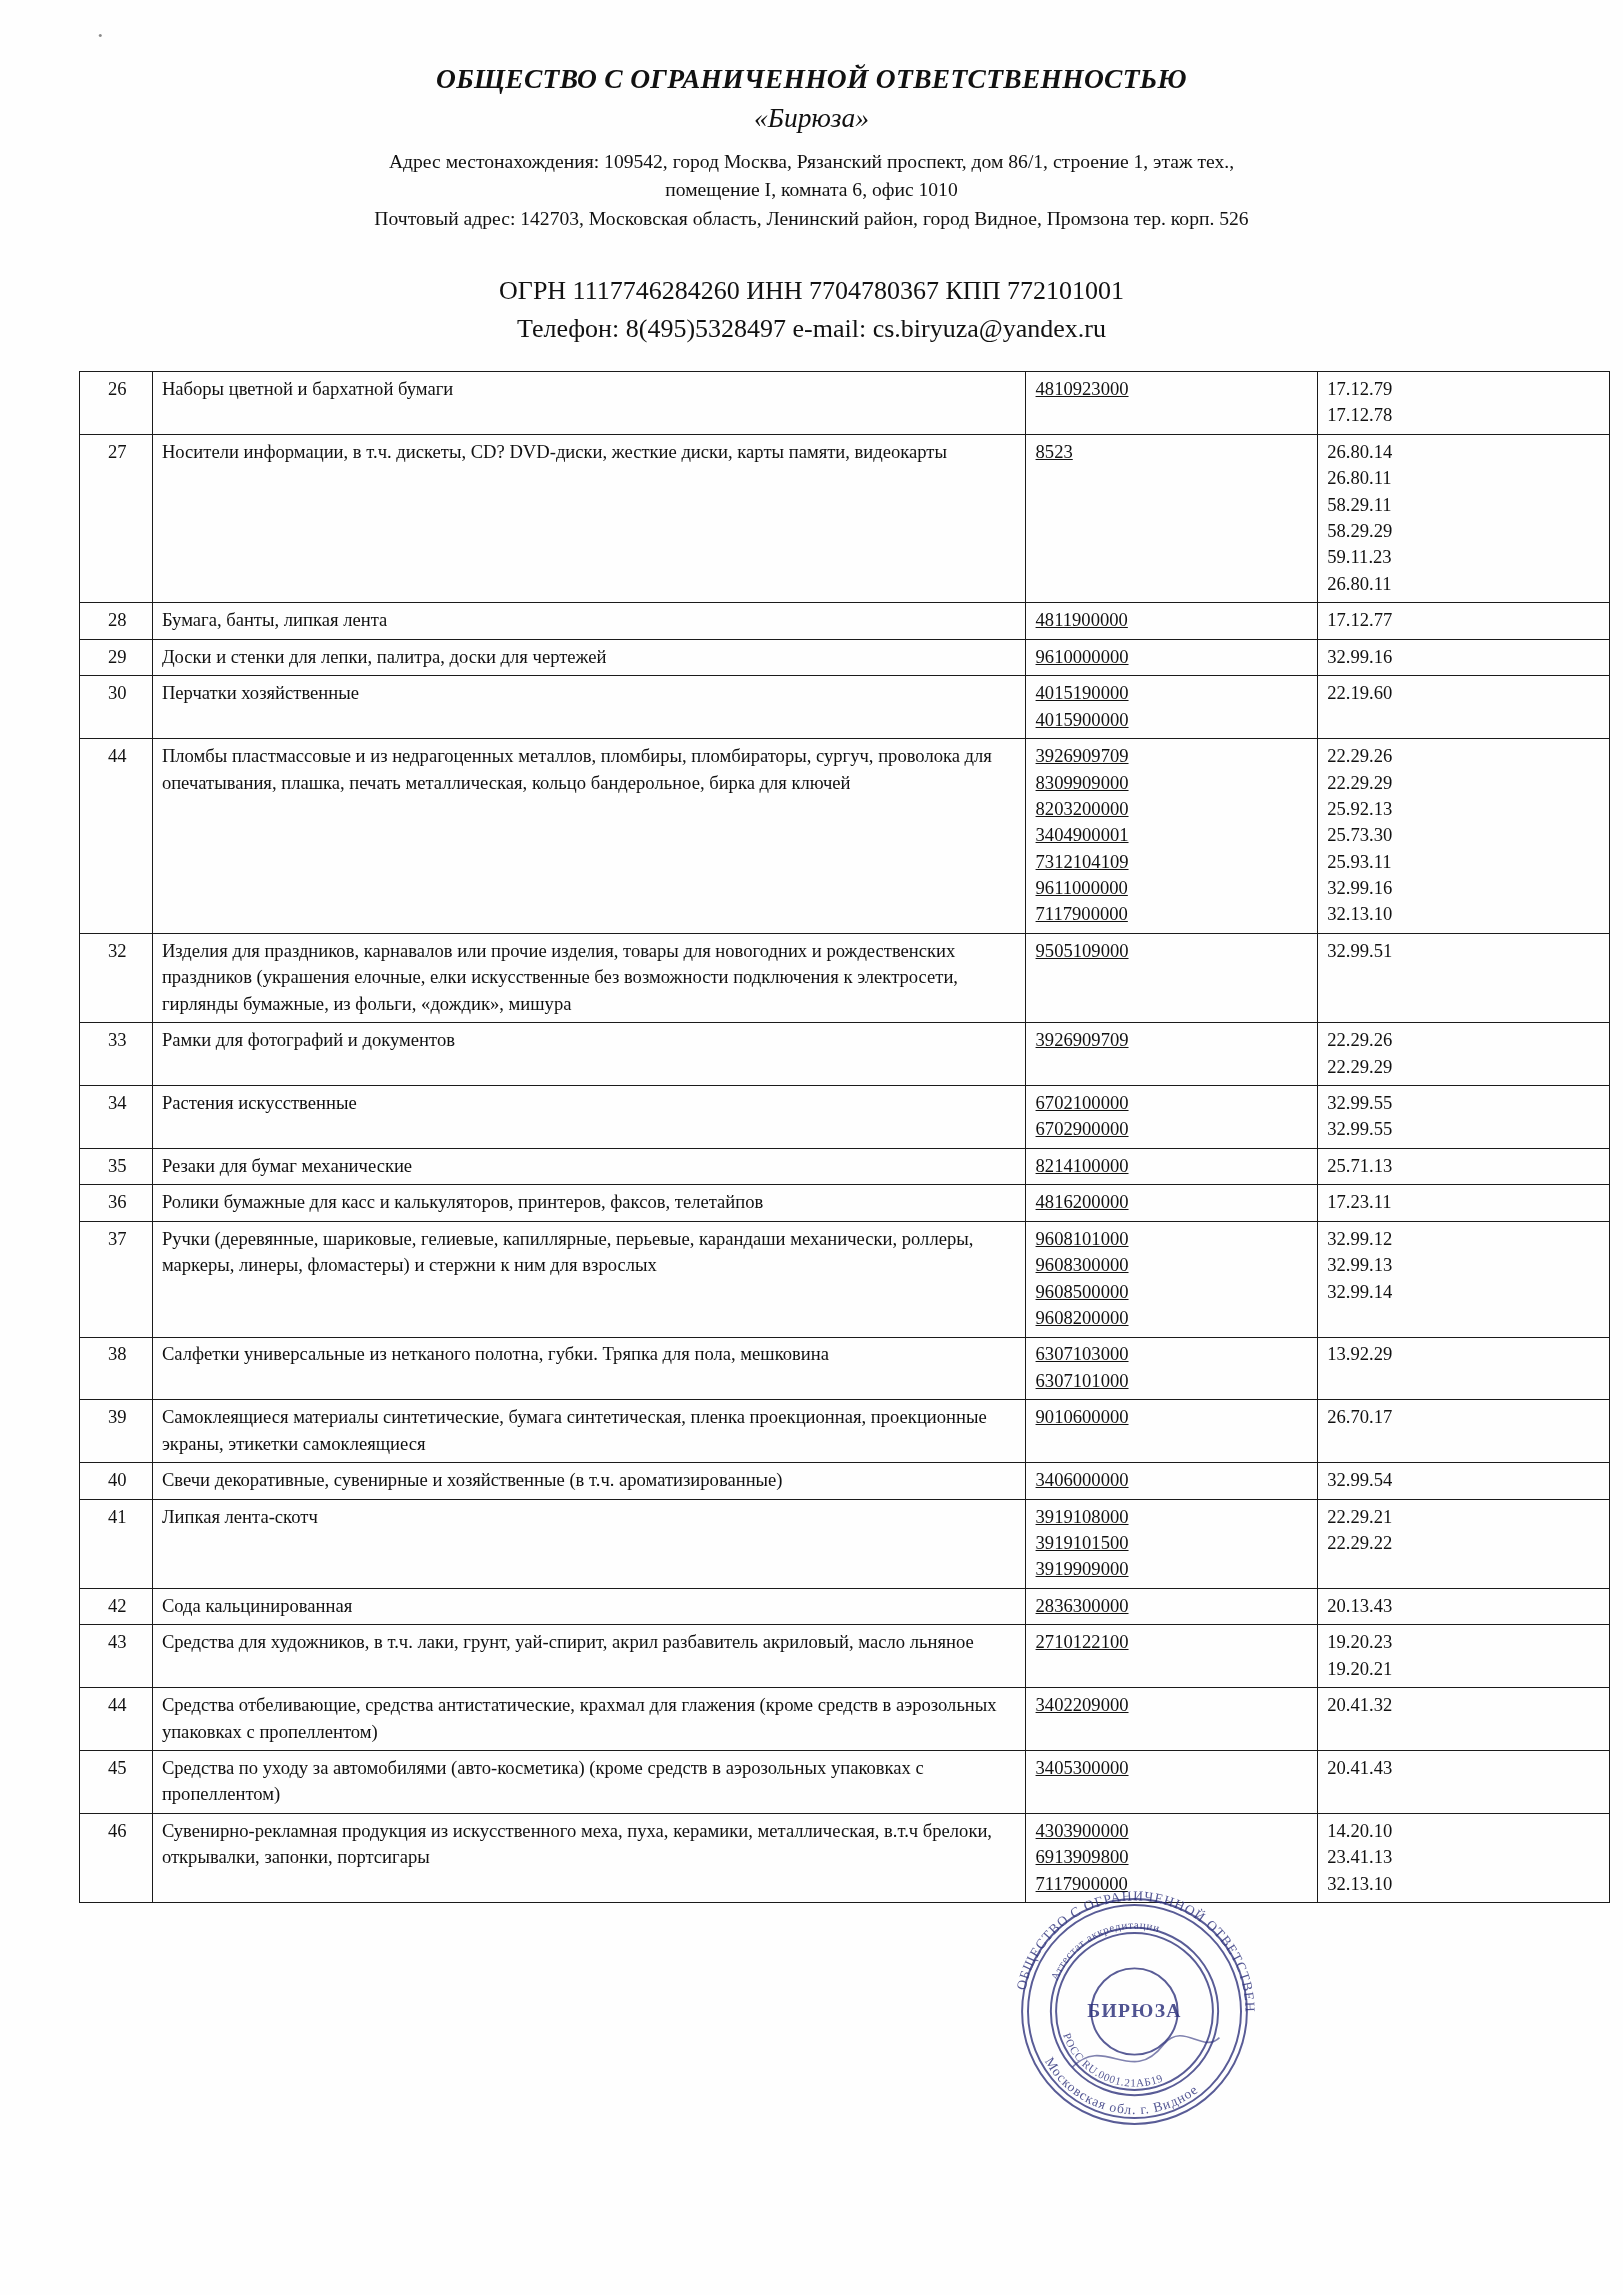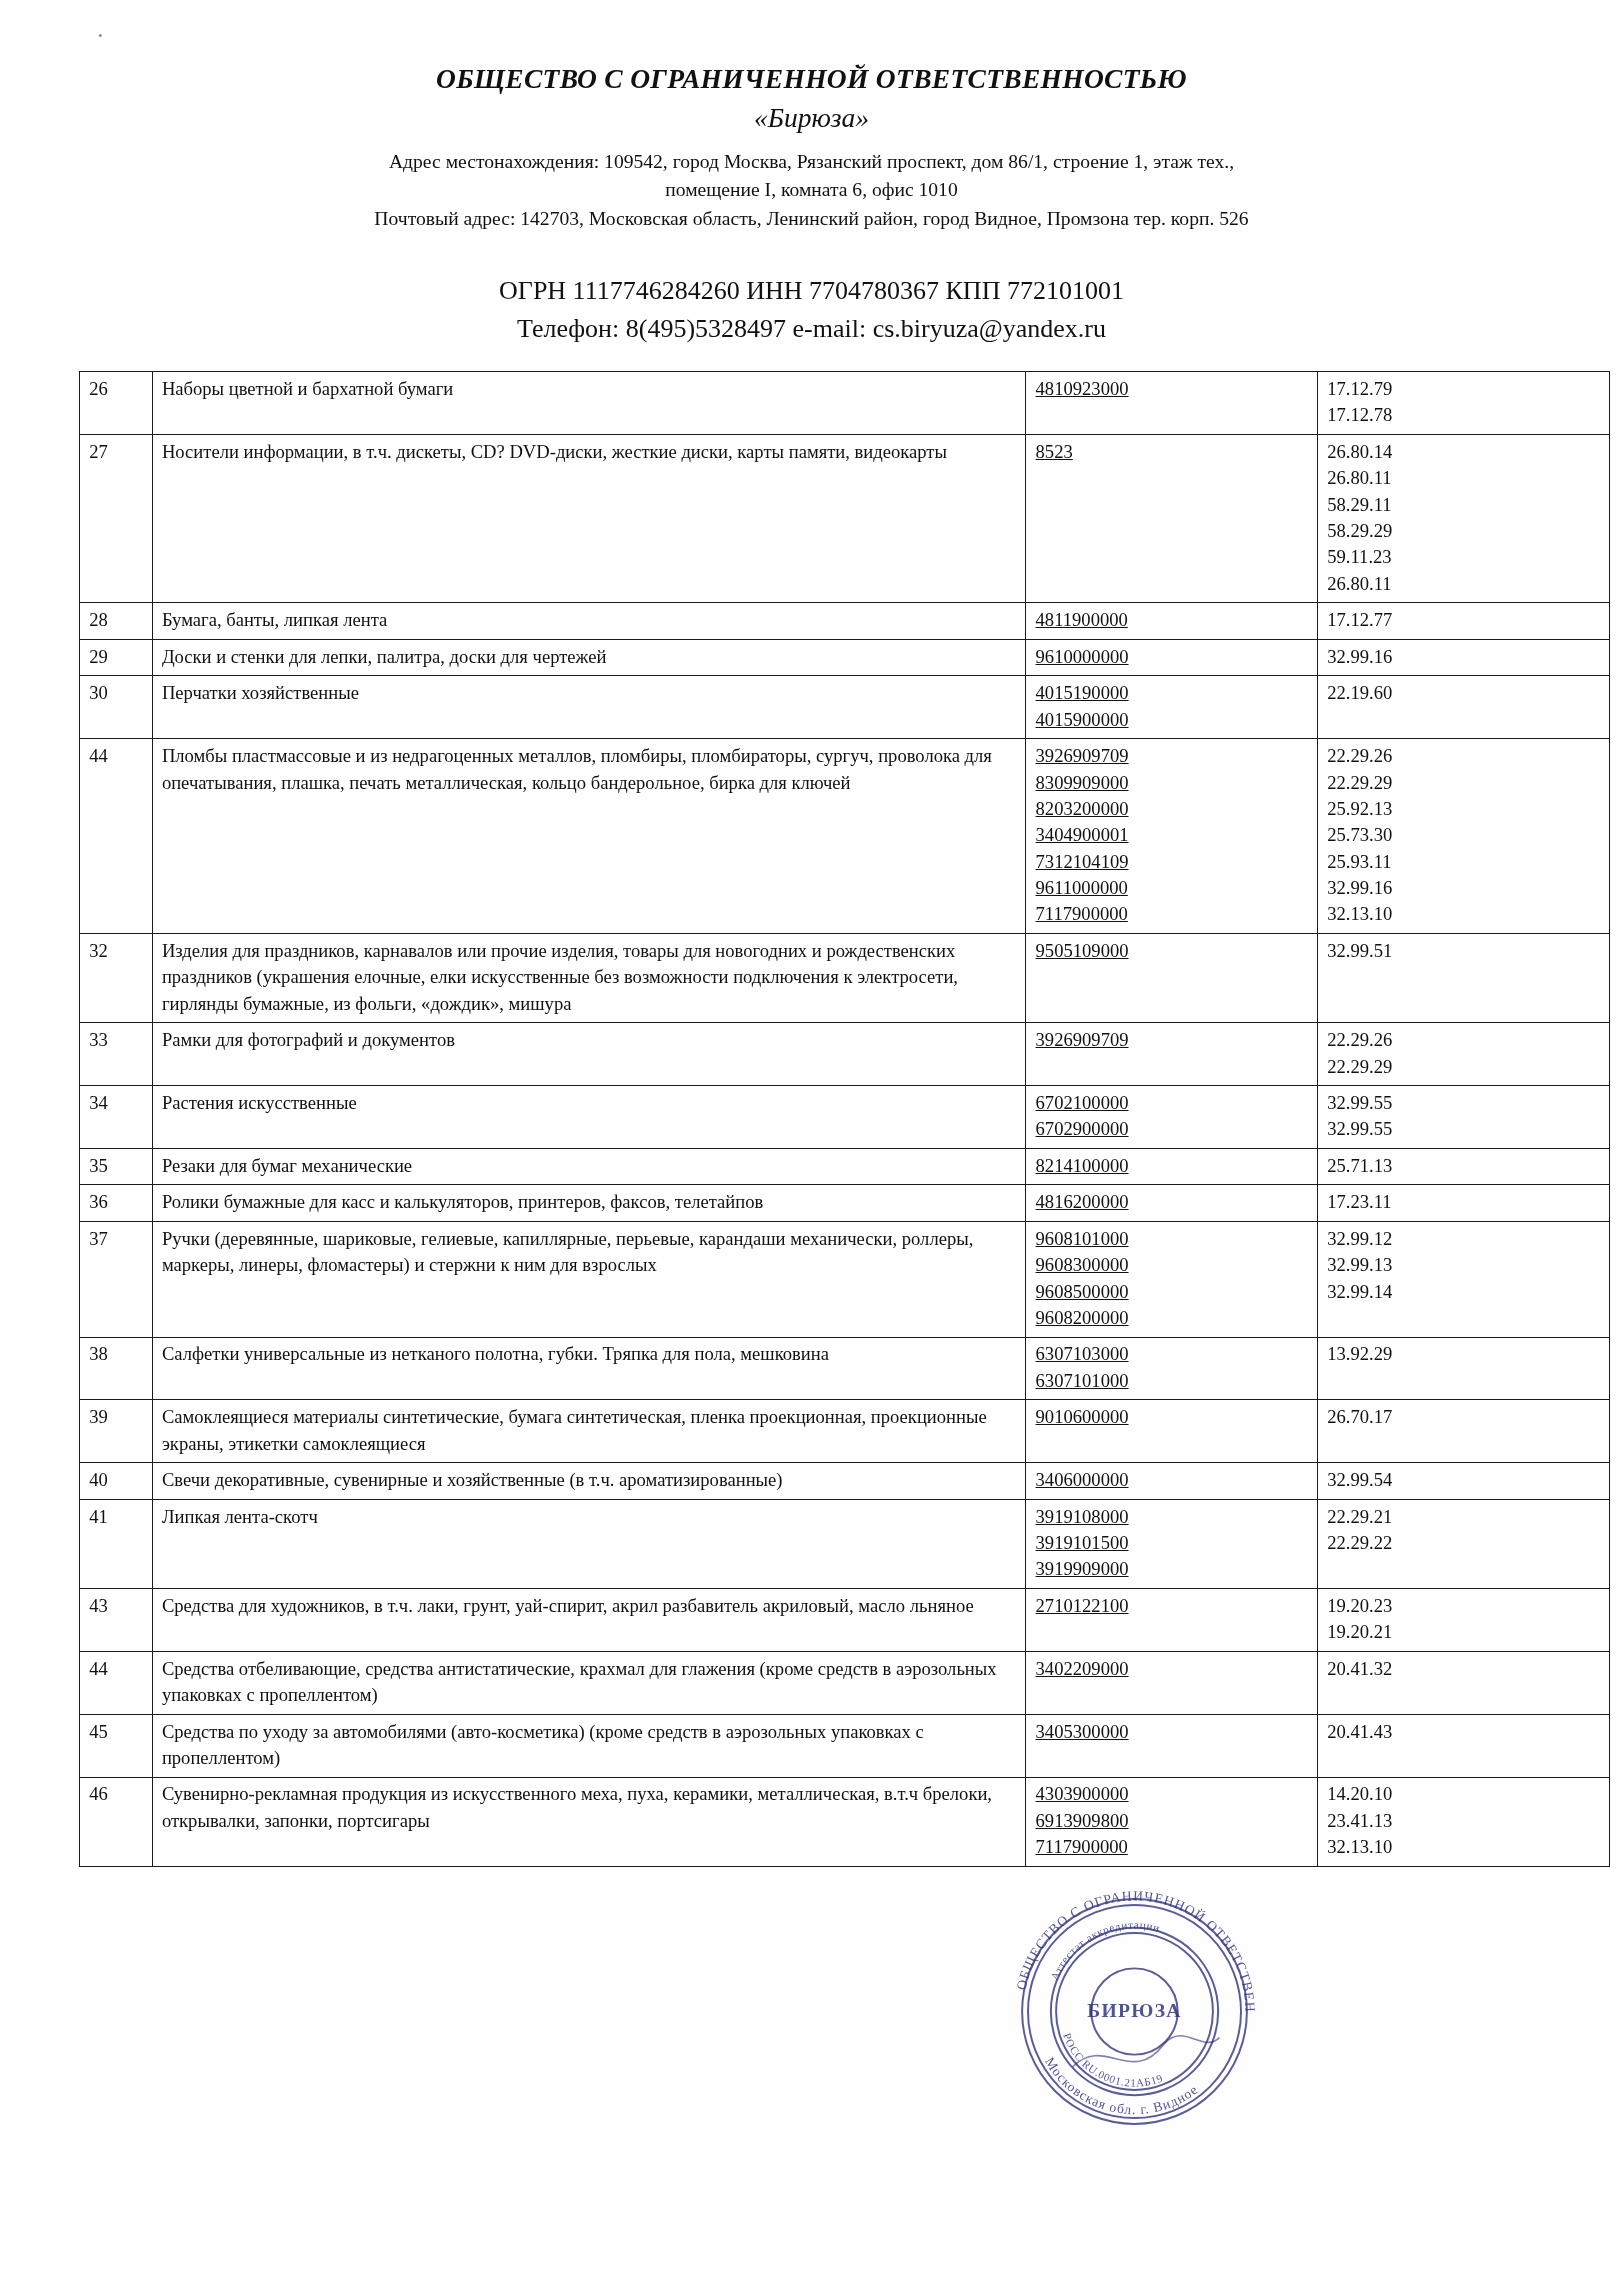--- a/index.html
+++ b/index.html
@@ -57,21 +57,21 @@
   }
   table.main td {
     border: 1.3px solid #1b1b1b;
     vertical-align: top;
     font-size: 18.6px;
     line-height: 1.42;
     padding: 3.9px 6.5px 5.2px 9.2px;
   }
   td.c-num {
     width: 56px;
-    text-align: left;
+    text-align: center;
     padding-left: 0;
     padding-right: 0;
   }
   td.c-name {
     width: 857px;
     margin-left: 40px;
   }
   td.c-tnved {
     width: 275px;
     padding-left: 10.5px;
@@ -373,20 +373,34 @@
             <div class="codes">
               <div>3919108000</div>
               <div>3919101500</div>
               <div>3919909000</div>
             </div>
           </td>
           <td class="c-okpd">
             <div class="codes">
               <div>22.29.21</div>
               <div>22.29.22</div>
+            </div>
+          </td>
+        </tr>
+        <tr>
+          <td class="c-num">42</td>
+          <td class="c-name">Сода кальцинированная</td>
+          <td class="c-tnved">
+            <div class="codes">
+              <div>2836300000</div>
+            </div>
+          </td>
+          <td class="c-okpd">
+            <div class="codes">
+              <div>20.13.43</div>
             </div>
           </td>
         </tr>
         <tr>
           <td class="c-num">43</td>
           <td class="c-name">Средства для художников, в т.ч. лаки, грунт, уай-спирит, акрил разбавитель акриловый, масло льняное</td>
           <td class="c-tnved">
             <div class="codes">
               <div>2710122100</div>
             </div>

